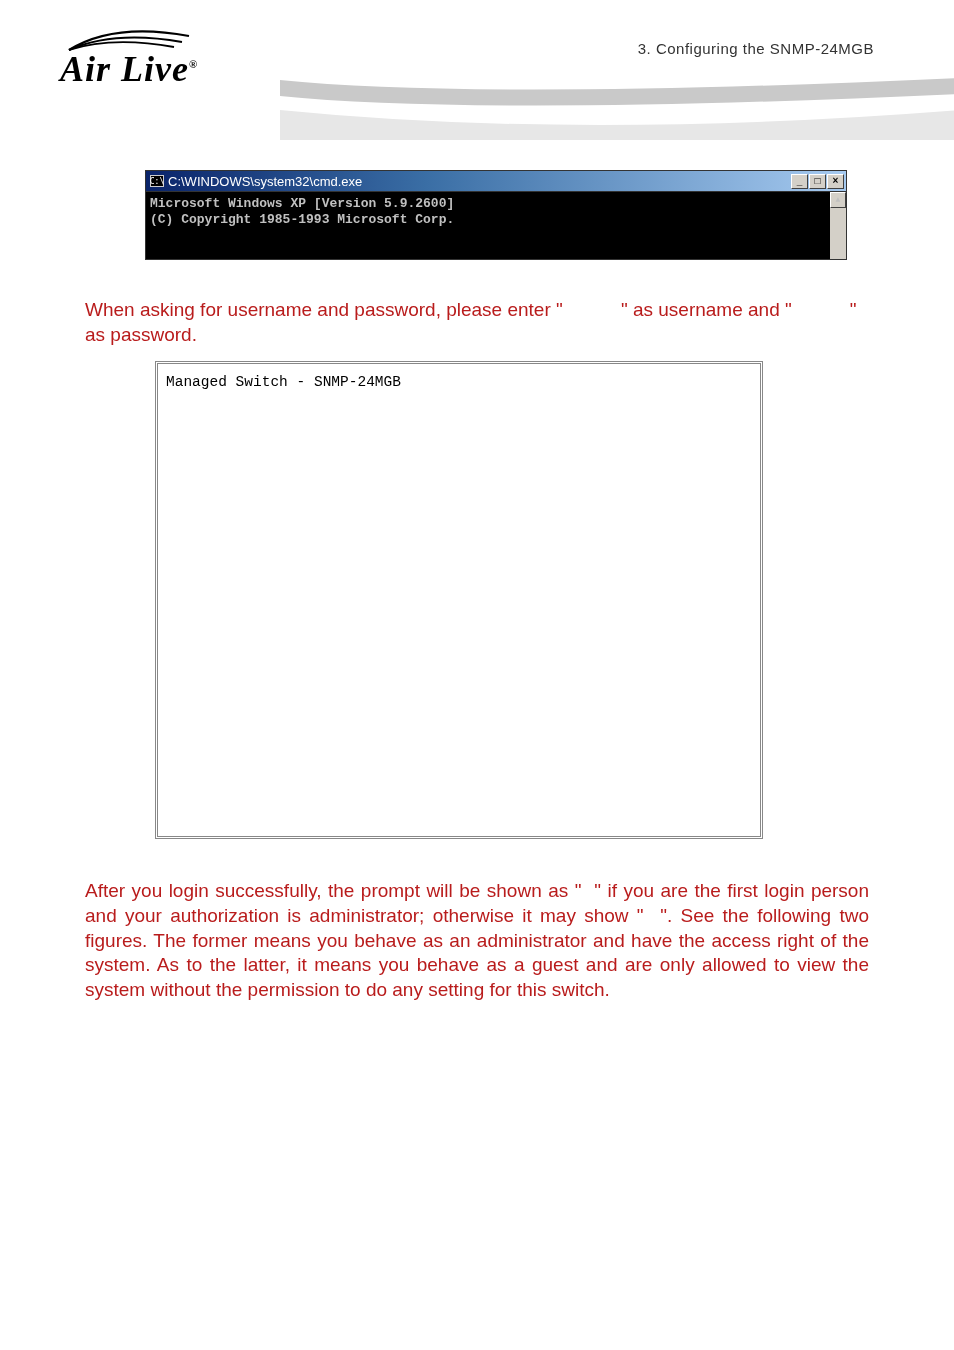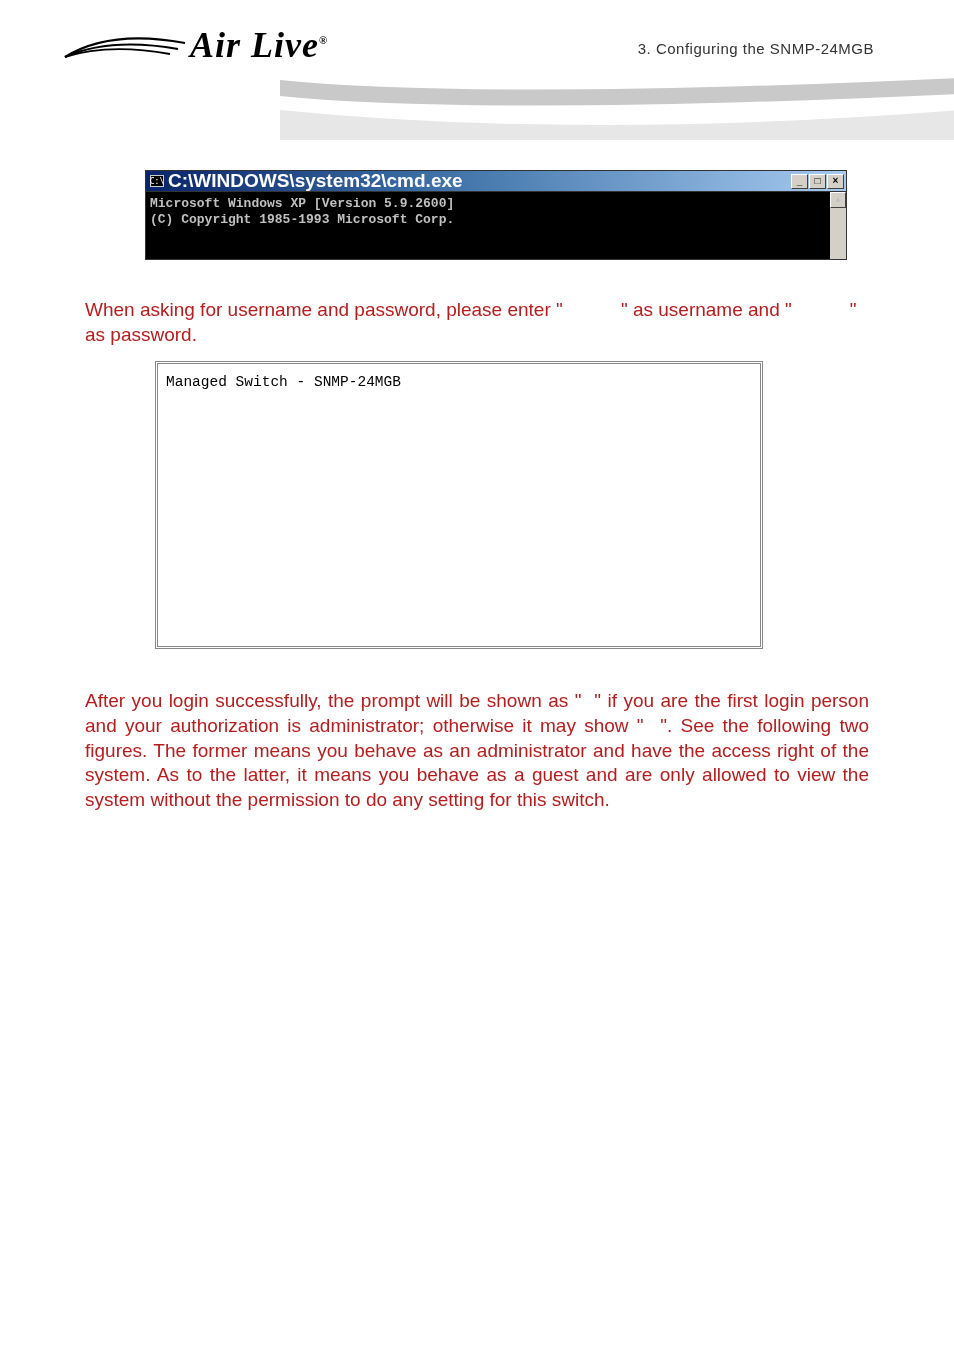--- a/index.html
+++ b/index.html
@@ -13,20 +13,21 @@
     .header {
       position: relative;
       height: 130px;
       width: 100%;
     }
     .logo {
       position: absolute;
       top: 28px;
       left: 60px;
       display: flex;
+      flex-direction: column;
       align-items: center;
     }
     .logo-swoosh {
       width: 130px;
       height: 24px;
     }
     .logo-text {
       font-family: 'Times New Roman', serif;
       font-size: 36px;
       font-weight: bold;
@@ -92,22 +93,22 @@
       border: 1px solid #ccc;
       font-size: 8px;
       color: #fff;
       display: flex;
       align-items: center;
       justify-content: center;
       font-family: monospace;
     }
     .cmd-title {
       color: #fff;
-      font-size: 19px;
-      font-weight: bold;
+      font-size: 13px;
+      font-weight: normal;
       font-family: Tahoma, sans-serif;
     }
     .cmd-buttons {
       display: flex;
       gap: 1px;
     }
     .cmd-btn {
       width: 17px;
       height: 15px;
       background: #d4d0c8;
@@ -170,21 +171,21 @@
       color: #b91c1c;
       line-height: 1.3;
       margin-bottom: 14px;
     }
     .justify {
       text-align: justify;
     }
     .telnet-window {
       margin-left: 70px;
       width: 608px;
-      height: 288px;
+      height: 478px;
       border: 3px double #888;
       background: #fff;
       padding: 10px 8px;
       font-family: 'Courier New', monospace;
       font-size: 14.5px;
       line-height: 1.2;
       color: #000;
     }
     .telnet-line {
       white-space: pre;

